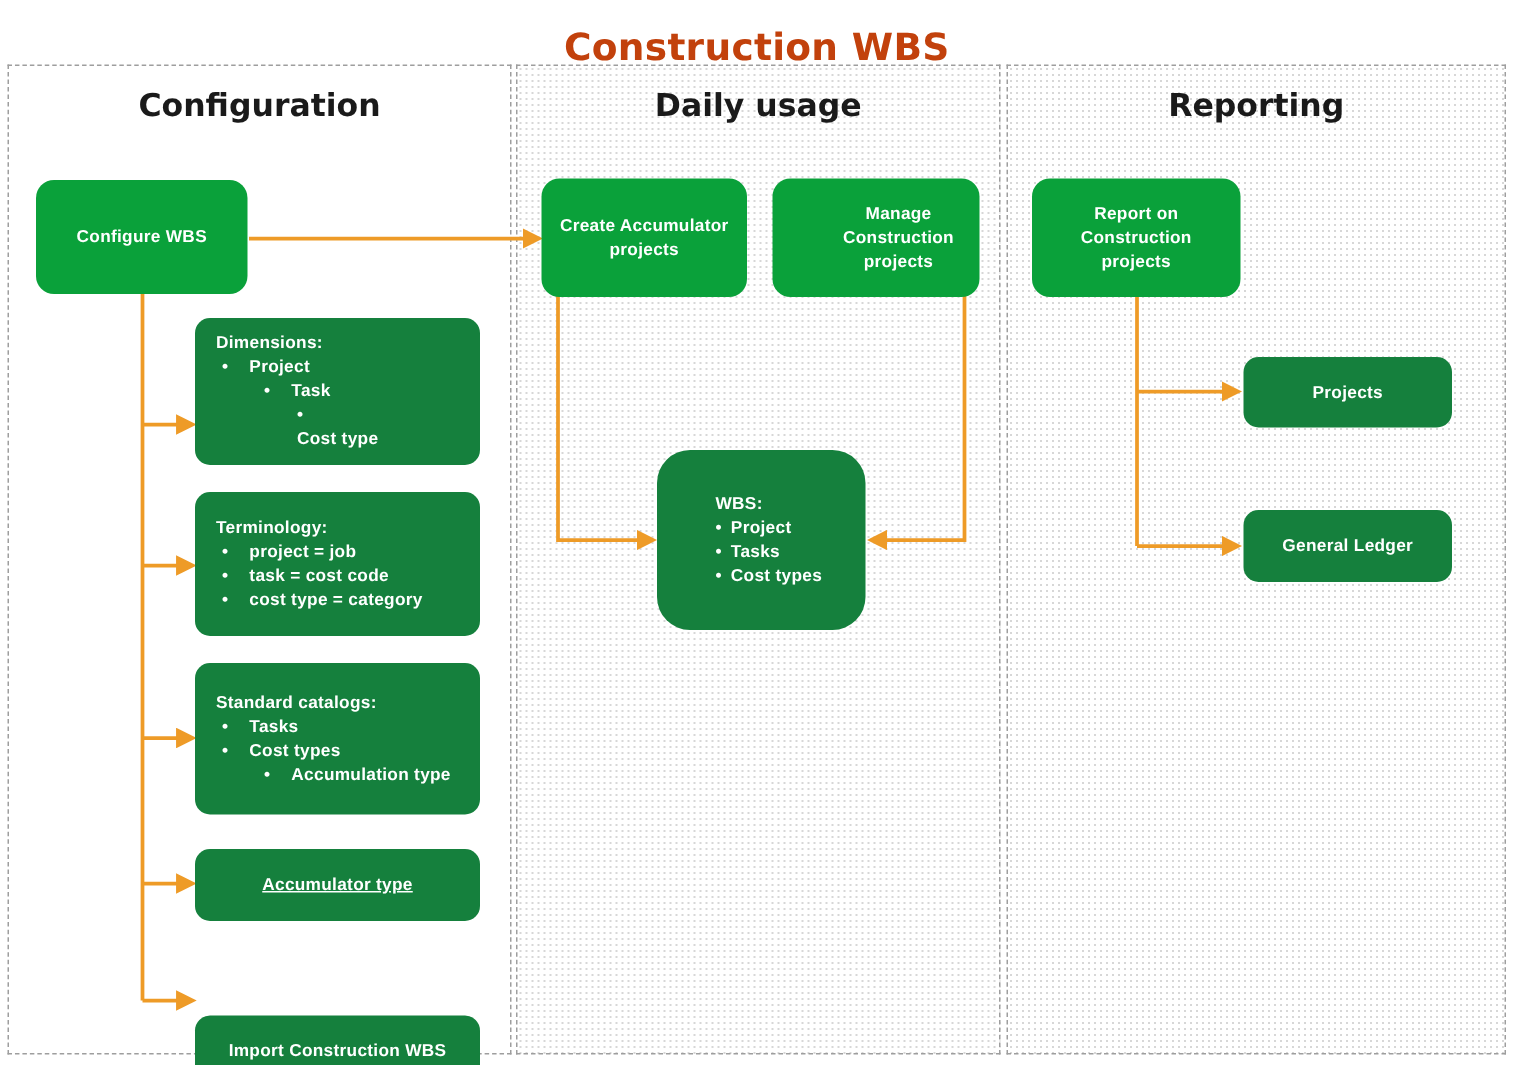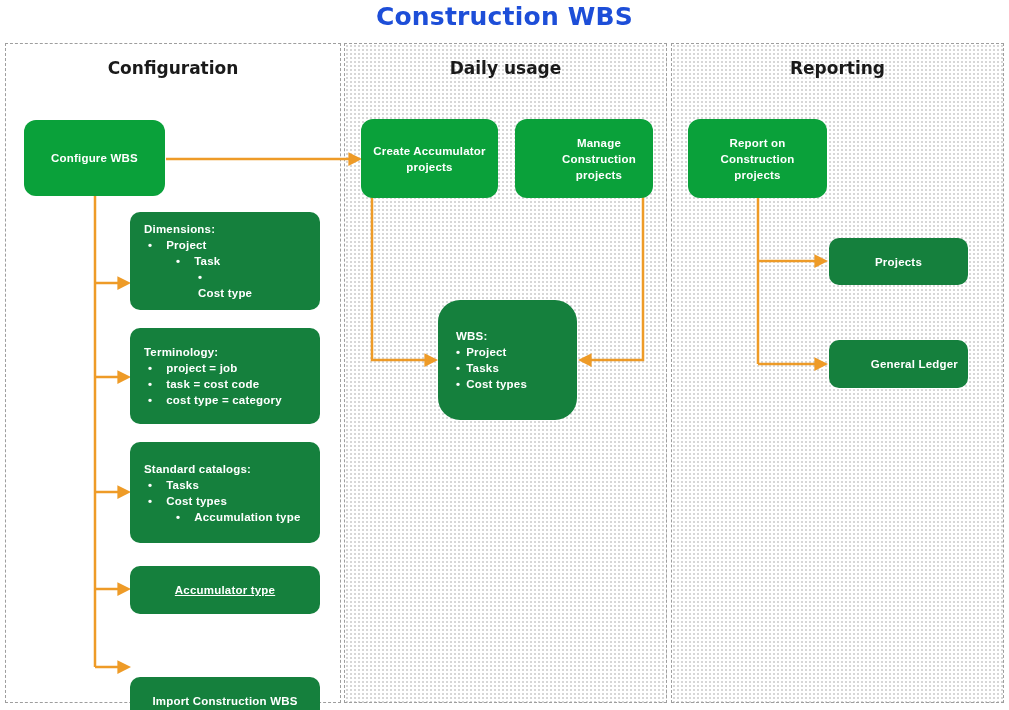--- a/index.html
+++ b/index.html
@@ -9,48 +9,48 @@
   .stage {
     position: relative;
     width: 1009px;
     height: 710px;
     background: #ffffff;
     overflow: hidden;
   }
 
   .title {
     position: absolute;
-    top: 2px; left: 0;
+    top: 17px; left: 0;
     width: 100%;
     text-align: center;
     font-family: "DejaVu Sans", sans-serif;
     font-size: 25px;
     font-weight: 700;
-    color: #1d4ed8;
+    color: #c2410c;
     letter-spacing: 0.2px;
   }
 
   .col {
     position: absolute;
     top: 43px;
     height: 660px;
     border: 1px dashed #9e9e9e;
     background: #ffffff;
   }
   .col.dotted {
     background-image: radial-gradient(#d7d7d7 1px, transparent 1px);
     background-size: 4px 4px;
   }
   .col-header {
     position: absolute;
     top: 14px; left: 0;
     width: 100%;
     text-align: center;
     font-family: "DejaVu Sans", sans-serif;
-    font-size: 17px;
+    font-size: 21px;
     font-weight: 700;
     color: #1a1a1a;
   }
 
   .wires { position: absolute; top: 0; left: 0; z-index: 1; pointer-events: none; }
 
   .node {
     position: absolute;
     z-index: 2;
     color: #ffffff;
@@ -196,21 +196,21 @@
   </div>
 
   <div class="node green center" style="left:361px; top:119px; width:137px; height:79px;">
     <span>Create Accumulator projects</span>
   </div>
 
   <div class="node green center" style="left:515px; top:119px; width:138px; height:79px;padding-left:40px;">
     <span>Manage Construction projects</span>
   </div>
 
-  <div class="node blue list wbs" style="left:438px; top:300px; width:139px; height:120px; border-radius:22px; padding-left:18px;">
+  <div class="node blue list wbs" style="left:438px; top:300px; width:139px; height:120px; border-radius:22px; padding-left:39px;">
     <div class="list-title">WBS:</div>
     <div class="li">
         <span class="bu"></span>
         <span class="gap"></span>
         <span>Project</span>
       </div>
     <div class="li">
         <span class="bu"></span>
         <span class="gap"></span>
         <span>Tasks</span>
@@ -223,17 +223,17 @@
   </div>
 
   <div class="node green center" style="left:688px; top:119px; width:139px; height:79px;">
     <span>Report on Construction projects</span>
   </div>
 
   <div class="node blue center" style="left:829px; top:238px; width:139px; height:47px;">
     <span>Projects</span>
   </div>
 
-  <div class="node blue center" style="left:829px; top:340px; width:139px; height:48px;justify-content:flex-end;">
+  <div class="node blue center" style="left:829px; top:340px; width:139px; height:48px;">
     <span>General Ledger</span>
   </div>
 
 </div>
 
 </body></html>

